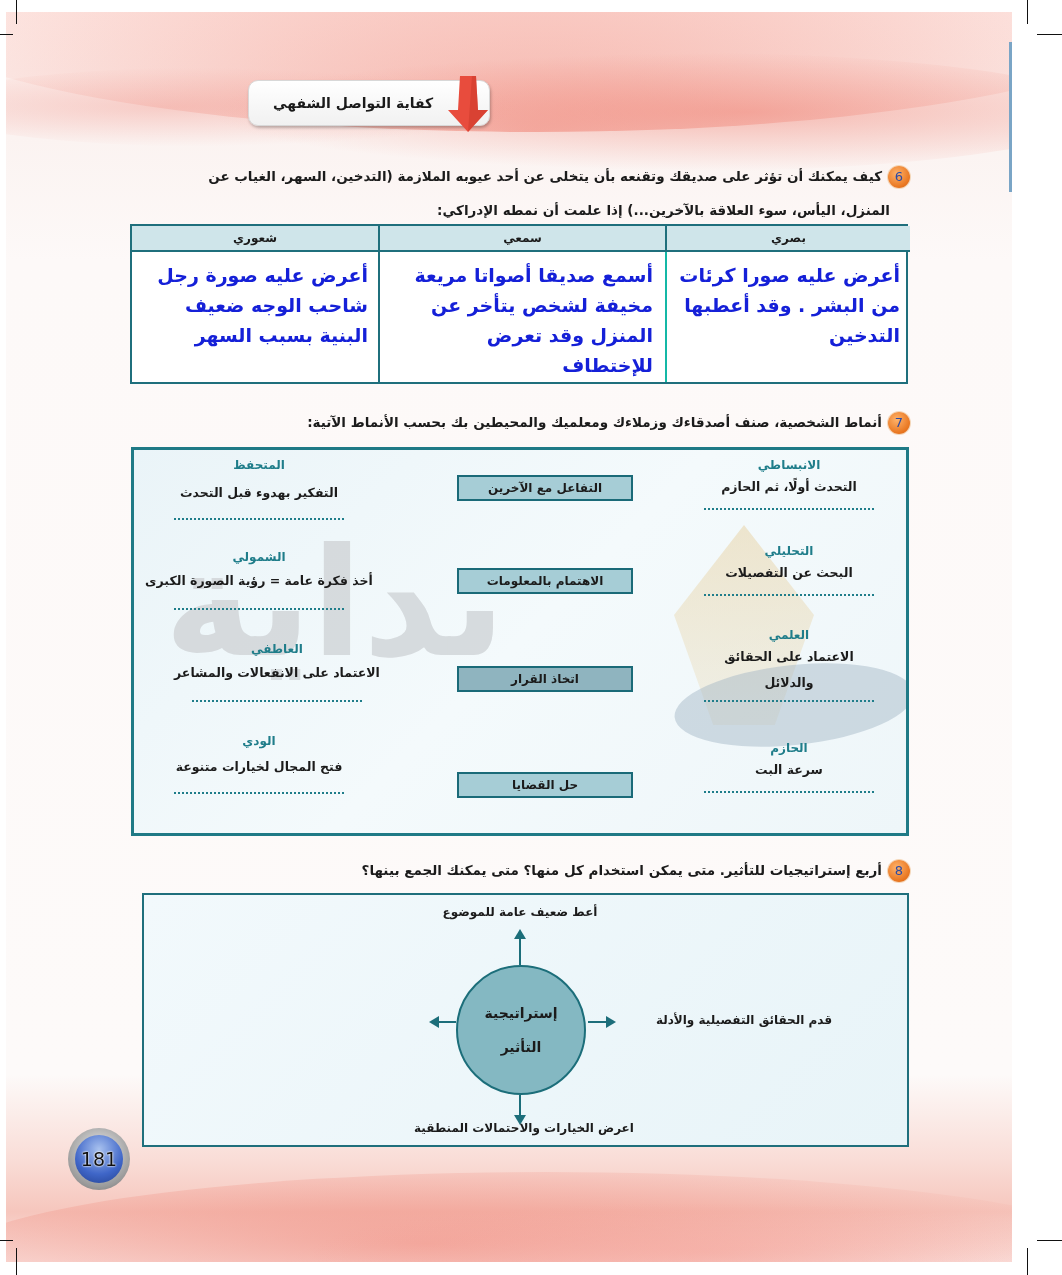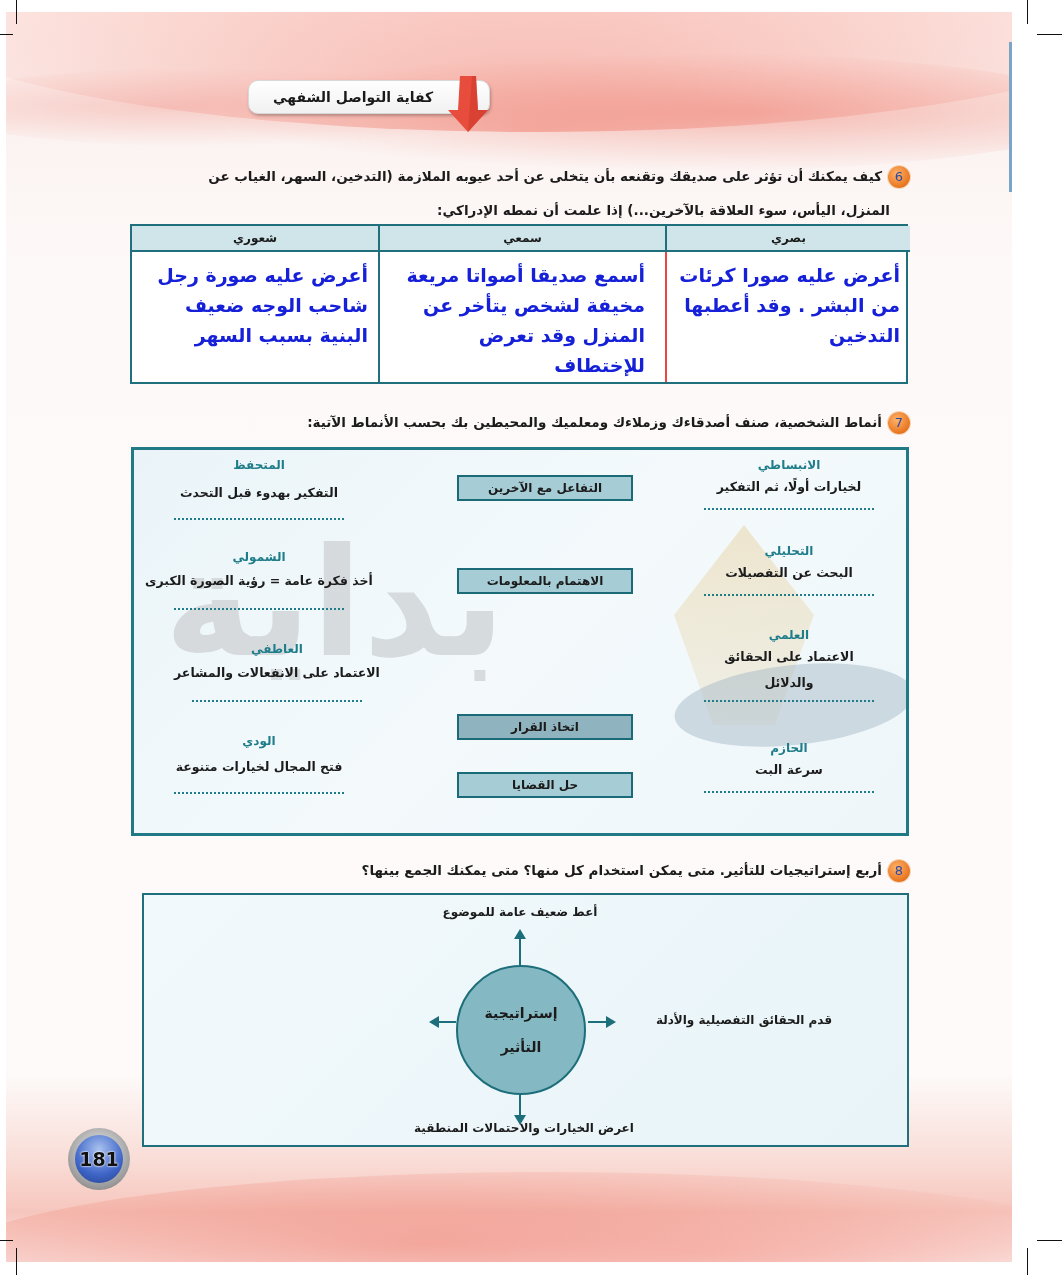--- a/index.html
+++ b/index.html
@@ -18,21 +18,21 @@
   .wave.top3 { left: -80px; top: 55px; width: 600px; height: 80px; background: radial-gradient(ellipse at 40% 50%, rgba(240,150,140,0.4), rgba(255,255,255,0) 70%); }
   .wave.bot1 { left: -60px; top: 1160px; width: 1200px; height: 180px; background: radial-gradient(ellipse at 40% 40%, rgba(238,125,110,0.55), rgba(255,255,255,0) 70%); }
   .wave.bot2 { left: 300px; top: 1190px; width: 800px; height: 100px; background: radial-gradient(ellipse at 50% 50%, rgba(245,160,150,0.45), rgba(255,255,255,0) 70%); }
   .right-edge { position: absolute; right: 0; top: 30px; width: 3px; height: 150px; background: #7aa5c6; }
 
   
   .crop { position: absolute; background: #111; }
 
   
   .title-badge {
-    position: absolute; left: 248px; top: 80px; width: 242px; height: 34px;
+    position: absolute; left: 248px; top: 80px; width: 242px; height: 46px;
     background: linear-gradient(180deg, #ffffff, #f1f1f1);
     border: 1px solid #d8d8d8; border-radius: 10px;
     box-shadow: 1px 2px 3px rgba(0,0,0,0.25);
     display: flex; align-items: center; justify-content: flex-start; padding-left: 24px;
   }
   .title-text { font-family: "DejaVu Sans", sans-serif; font-weight: bold; font-size: 14px; color: #1a1a1a; direction: rtl; }
   .arrow-down { position: absolute; left: 442px; top: 76px; width: 48px; height: 56px; }
 
   
   .q { position: absolute; direction: rtl; font-weight: bold; font-size: 13.5px; color: #1b1b1b; line-height: 40px; }
@@ -50,38 +50,38 @@
   .t6 .td { direction: rtl; padding: 8px 10px 0 6px; font-size: 19px; font-weight: bold; color: #1520d8; line-height: 30px; text-align: right; }
   .t6 .bl { border-left: 2px solid #1f6f7c; }
 
   
   .box7 { position: absolute; left: 131px; top: 447px; width: 778px; height: 389px; border: 3px solid #1f7a86; background: linear-gradient(135deg, #eaf4f8, #f4fafc 50%, #eef6f9); overflow: hidden; }
   .col { position: absolute; direction: rtl; text-align: center; }
   .type-title { font-size: 12px; font-weight: bold; color: #1f7d8a; height: 18px; line-height: 18px; }
   .type-desc { font-size: 12.5px; font-weight: bold; color: #1b1b1b; line-height: 26px; }
   .dots { border-bottom: 2px dotted #1f7d8a; margin: 0 auto; width: 170px; height: 2px; }
   .center-label { position: absolute; left: 323px; width: 176px; height: 26px; border: 2px solid #1a6a78; background: #a6cdd6; display: flex; align-items: center; justify-content: center; font-size: 12px; font-weight: bold; direction: rtl; color: #1b1b1b; }
-  .center-label.dark { background: #8fb4bf; margin-top: 48px; }
+  .center-label.dark { background: #8fb4bf; }
 
   
   .wm-text { position: absolute; font-family: "DejaVu Sans", sans-serif; color: #c8cdd0; font-size: 28px; letter-spacing: 6px; white-space: nowrap; }
   .wm-big { position: absolute; color: #d2d6d9; font-size: 150px; font-weight: bold; line-height: 1; direction: rtl; opacity: 0.85; }
   .wm-pen { position: absolute; width: 140px; height: 200px; background: linear-gradient(180deg, rgba(232,212,168,0.55), rgba(232,212,168,0.25)); clip-path: polygon(50% 0, 100% 45%, 72% 100%, 28% 100%, 0 45%); }
   .wm-swoosh { position: absolute; width: 240px; height: 80px; border-radius: 50%; background: rgba(160,180,195,0.45); transform: rotate(-6deg); }
 
   
   .box8 { position: absolute; left: 142px; top: 893px; width: 767px; height: 254px; border: 2px solid #1f6f7c; background: linear-gradient(135deg, #f2f9fc, #e8f4f8); }
   .circle { position: absolute; left: 312px; top: 70px; width: 130px; height: 130px; border-radius: 50%; background: #84b8c2; border: 2px solid #1c6e7a; display: flex; flex-direction: column; align-items: center; justify-content: center; direction: rtl; font-weight: bold; font-size: 14px; line-height: 34px; color: #1b1b1b; }
   .strat { position: absolute; direction: rtl; font-size: 12px; font-weight: bold; color: #1b1b1b; text-align: center; line-height: 22px; }
   .arr { position: absolute; background: #1c6e7a; }
   .ah { position: absolute; width: 0; height: 0; }
 
   
   .page-num { position: absolute; left: 68px; top: 1128px; width: 62px; height: 62px; border-radius: 50%; background: radial-gradient(circle at 50% 40%, #f2f2f2, #9a9a9a 70%, #6a6a6a); display: flex; align-items: center; justify-content: center; }
-  .page-num-inner { width: 48px; height: 48px; border-radius: 50%; background: radial-gradient(circle at 50% 30%, #a9c2ef, #3f66c8 60%, #23408f); display: flex; align-items: center; justify-content: center; color: #111; font-weight: bold; font-size: 19px; font-family: "DejaVu Sans", sans-serif; text-shadow: 0 0 2px #fff, 0 0 2px #fff; }
+  .page-num-inner { width: 48px; height: 48px; border-radius: 50%; background: radial-gradient(circle at 50% 30%, #a9c2ef, #3f66c8 60%, #23408f); display: flex; align-items: center; justify-content: center; color: #111; font-weight: normal; font-size: 19px; font-family: "DejaVu Sans", sans-serif; text-shadow: 0 0 2px #fff, 0 0 2px #fff; }
 </style>
 </head>
 <body>
 
 <div class="page">
   <div class="wave top1"></div>
   <div class="wave top2"></div>
   <div class="wave top3"></div>
   <div class="wave bot1"></div>
   <div class="wave bot2"></div>
@@ -110,37 +110,37 @@
 </div>
 <div class="q" style="right:172px;top:190px;width:720px;">
   <span>المنزل، اليأس، سوء العلاقة بالآخرين...) إذا علمت أن نمطه الإدراكي:</span>
 </div>
 
 <div class="t6">
   <div class="th bl" style="border-left:none;border-right:2px solid #1f6f7c">شعوري</div>
   <div class="th" style="border-right:2px solid #1f6f7c">سمعي</div>
   <div class="th">بصري</div>
   <div class="td" style="border-right:2px solid #1f6f7c">أعرض عليه صورة رجل شاحب الوجه ضعيف البنية بسبب السهر</div>
-  <div class="td" style="border-right:2px solid #ef4444;padding-right:20px;padding-left:10px">أسمع صديقا أصواتا مريعة مخيفة لشخص يتأخر عن المنزل وقد تعرض للإختطاف</div>
+  <div class="td" style="border-right:2px solid #14b8a6;padding-right:12px;padding-left:10px">أسمع صديقا أصواتا مريعة مخيفة لشخص يتأخر عن المنزل وقد تعرض للإختطاف</div>
   <div class="td">أعرض عليه صورا كرئات من البشر . وقد أعطبها التدخين</div>
 </div>
 
 <div class="q" style="right:152px;top:402px;width:760px;">
   <span class="q-num">7</span><span>أنماط الشخصية، صنف أصدقاءك وزملاءك ومعلميك والمحيطين بك بحسب الأنماط الآتية:</span>
 </div>
 
 <div class="box7">
 
   <div class="wm-big" style="left:30px;top:78px;">بداية</div>
   <div class="wm-pen" style="left:540px;top:75px;"></div>
   <div class="wm-swoosh" style="left:540px;top:215px;"></div>
 
   <div class="col" style="left:560px;top:6px;width:190px;">
     <div class="type-title">الانبساطي</div>
-    <div class="type-desc">لخيارات أولًا، ثم التفكير</div>
+    <div class="type-desc">التحدث أولًا، ثم الحازم</div>
     <div class="dots" style="margin-top:8px"></div>
   </div>
   <div class="col" style="left:560px;top:92px;width:190px;">
     <div class="type-title">التحليلي</div>
     <div class="type-desc">البحث عن التفصيلات</div>
     <div class="dots" style="margin-top:8px"></div>
   </div>
   <div class="col" style="left:560px;top:176px;width:190px;">
     <div class="type-title">العلمي</div>
     <div class="type-desc" style="width:150px;margin:0 auto">الاعتماد على الحقائق والدلائل</div>

